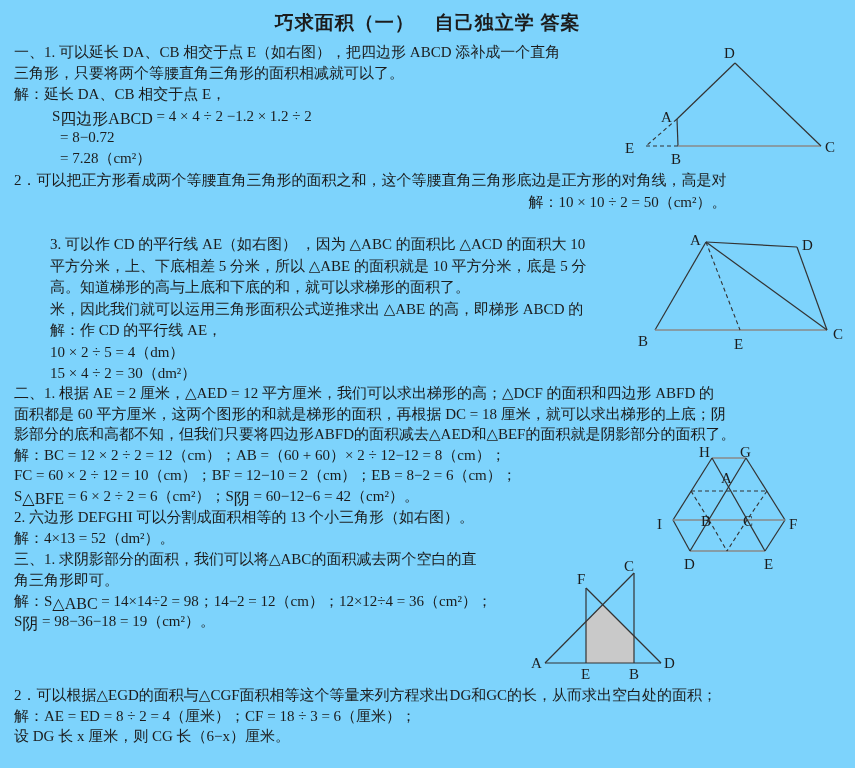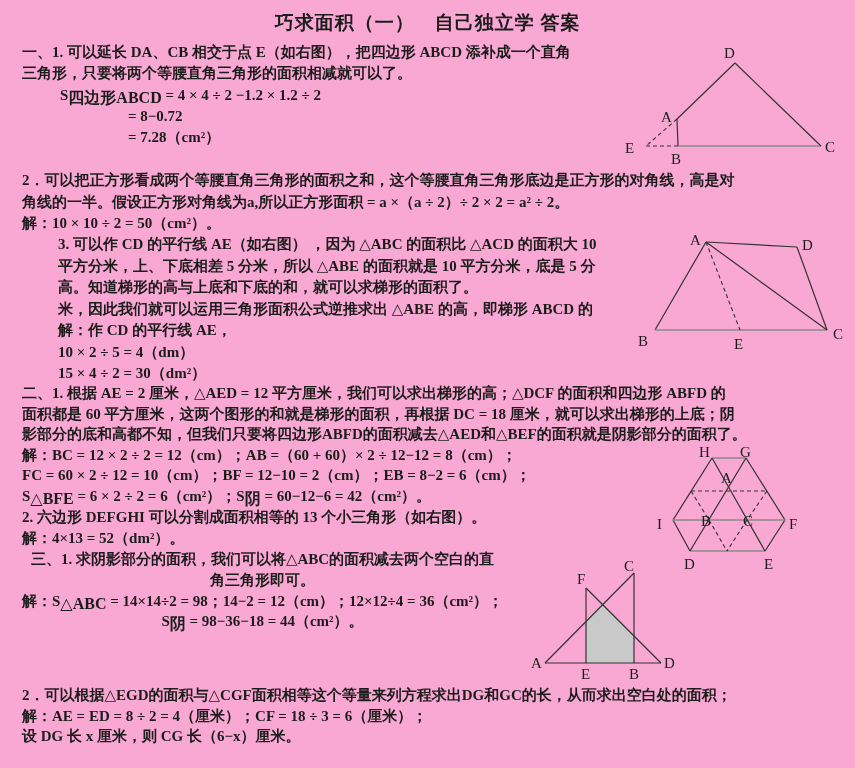--- a/index.html
+++ b/index.html
@@ -1,59 +1,59 @@
 <!DOCTYPE html>
 <html><head>
 <meta charset="utf-8">
 <style>
   html,body{margin:0;padding:0;background:#fff;}
   .page{
-    position:relative;width:855px;height:768px;overflow:hidden;background:#f9a8d4;
+    position:relative;width:855px;height:768px;overflow:hidden;background:#7dd3fc;
     font-family:"Liberation Serif","DejaVu Serif",serif;color:#1c1c1c;
   }
   .title{
     position:absolute;top:10px;left:0;width:100%;text-align:center;
     font-weight:bold;font-size:19px;letter-spacing:1px;
   }
-  .sec{position:absolute;left:22px;white-space:nowrap;font-size:15px;font-weight:bold;}
+  .sec{position:absolute;left:14px;white-space:nowrap;font-size:15px;}
   .ln{white-space:nowrap;}
   #s1{top:42px;line-height:21px;}
-  #s2{top:170px;line-height:21.5px;}
+  #s2{top:170px;line-height:21.5px;text-align:right;}
   #s3{top:234px;line-height:21.5px;margin-left:36px;}
   #s4{top:383px;line-height:20.5px;}
   #s5{top:507px;line-height:21px;}
-  #s6{top:549px;line-height:20.8px;text-align:center;}
+  #s6{top:549px;line-height:20.8px;}
   #s7{top:685px;line-height:20.5px;}
   .ind1{margin-left:38px;}
-  .ind2{margin-left:106px;}
+  .ind2{margin-left:46px;}
   .sub{font-size:16px;position:relative;top:3px;letter-spacing:0;}
   .fig{position:absolute;}
   svg text{font-family:"Liberation Serif","DejaVu Serif",serif;font-size:15px;fill:#1c1c1c;}
   .solid{stroke:#333;stroke-width:1.2;fill:none;}
   .gray{stroke:#8a8a8a;stroke-width:1.6;fill:none;}
   .dash{stroke:#333;stroke-width:1.1;fill:none;stroke-dasharray:4 3;}
 </style>
 </head>
 <body>
 
 <div class="page">
 
   <div class="title">巧求面积（一）　自己独立学 答案</div>
 
   <div class="sec" id="s1">
     <div class="ln">一、1. 可以延长 DA、CB 相交于点 E（如右图），把四边形 ABCD 添补成一个直角</div>
     <div class="ln">三角形，只要将两个等腰直角三角形的面积相减就可以了。</div>
+    <div class="ln">解：延长 DA、CB 相交于点 E，</div>
     <div class="ln ind1"><span>S</span><span class="sub">四边形ABCD</span><span> = 4 × 4 ÷ 2 −1.2 × 1.2 ÷ 2</span></div>
     <div class="ln ind2">= 8−0.72</div>
     <div class="ln ind2">= 7.28（cm²）</div>
   </div>
 
   <div class="sec" id="s2">
     <div class="ln">2．可以把正方形看成两个等腰直角三角形的面积之和，这个等腰直角三角形底边是正方形的对角线，高是对</div>
-    <div class="ln">角线的一半。假设正方形对角线为a,所以正方形面积 = a ×（a ÷ 2）÷ 2 × 2 = a² ÷ 2。</div>
     <div class="ln">解：10 × 10 ÷ 2 = 50（cm²）。</div>
   </div>
 
   <div class="sec" id="s3">
     <div class="ln">3. 可以作 CD 的平行线 AE（如右图） ，因为 △ABC 的面积比 △ACD 的面积大 10</div>
     <div class="ln">平方分米，上、下底相差 5 分米，所以 △ABE 的面积就是 10 平方分米，底是 5 分</div>
     <div class="ln">高。知道梯形的高与上底和下底的和，就可以求梯形的面积了。</div>
     <div class="ln">米，因此我们就可以运用三角形面积公式逆推求出 △ABE 的高，即梯形 ABCD 的</div>
     <div class="ln">解：作 CD 的平行线 AE，</div>
     <div class="ln">10 × 2 ÷ 5 = 4（dm）</div>
@@ -71,21 +71,21 @@
 
   <div class="sec" id="s5">
     <div class="ln">2. 六边形 DEFGHI 可以分割成面积相等的 13 个小三角形（如右图）。</div>
     <div class="ln">解：4×13 = 52（dm²）。</div>
   </div>
 
   <div class="sec" id="s6">
     <div class="ln">三、1. 求阴影部分的面积，我们可以将△ABC的面积减去两个空白的直</div>
     <div class="ln">角三角形即可。</div>
     <div class="ln"><span>解：S</span><span class="sub">△ABC</span><span> = 14×14÷2 = 98；14−2 = 12（cm）；12×12÷4 = 36（cm²）；</span></div>
-    <div class="ln"><span>S</span><span class="sub">阴</span><span> = 98−36−18 = 44（cm²）。</span></div>
+    <div class="ln"><span>S</span><span class="sub">阴</span><span> = 98−36−18 = 19（cm²）。</span></div>
   </div>
 
   <div class="sec" id="s7">
     <div class="ln">2．可以根据△EGD的面积与△CGF面积相等这个等量来列方程求出DG和GC的长，从而求出空白处的面积；</div>
     <div class="ln">解：AE = ED = 8 ÷ 2 = 4（厘米）；CF = 18 ÷ 3 = 6（厘米）；</div>
     <div class="ln">设 DG 长 x 厘米，则 CG 长（6−x）厘米。</div>
   </div>
 
   <svg class="fig" style="left:612px;top:40px" width="243" height="132" viewBox="0 0 243 132">
     <line class="solid" x1="123" y1="23" x2="65" y2="79"></line>

